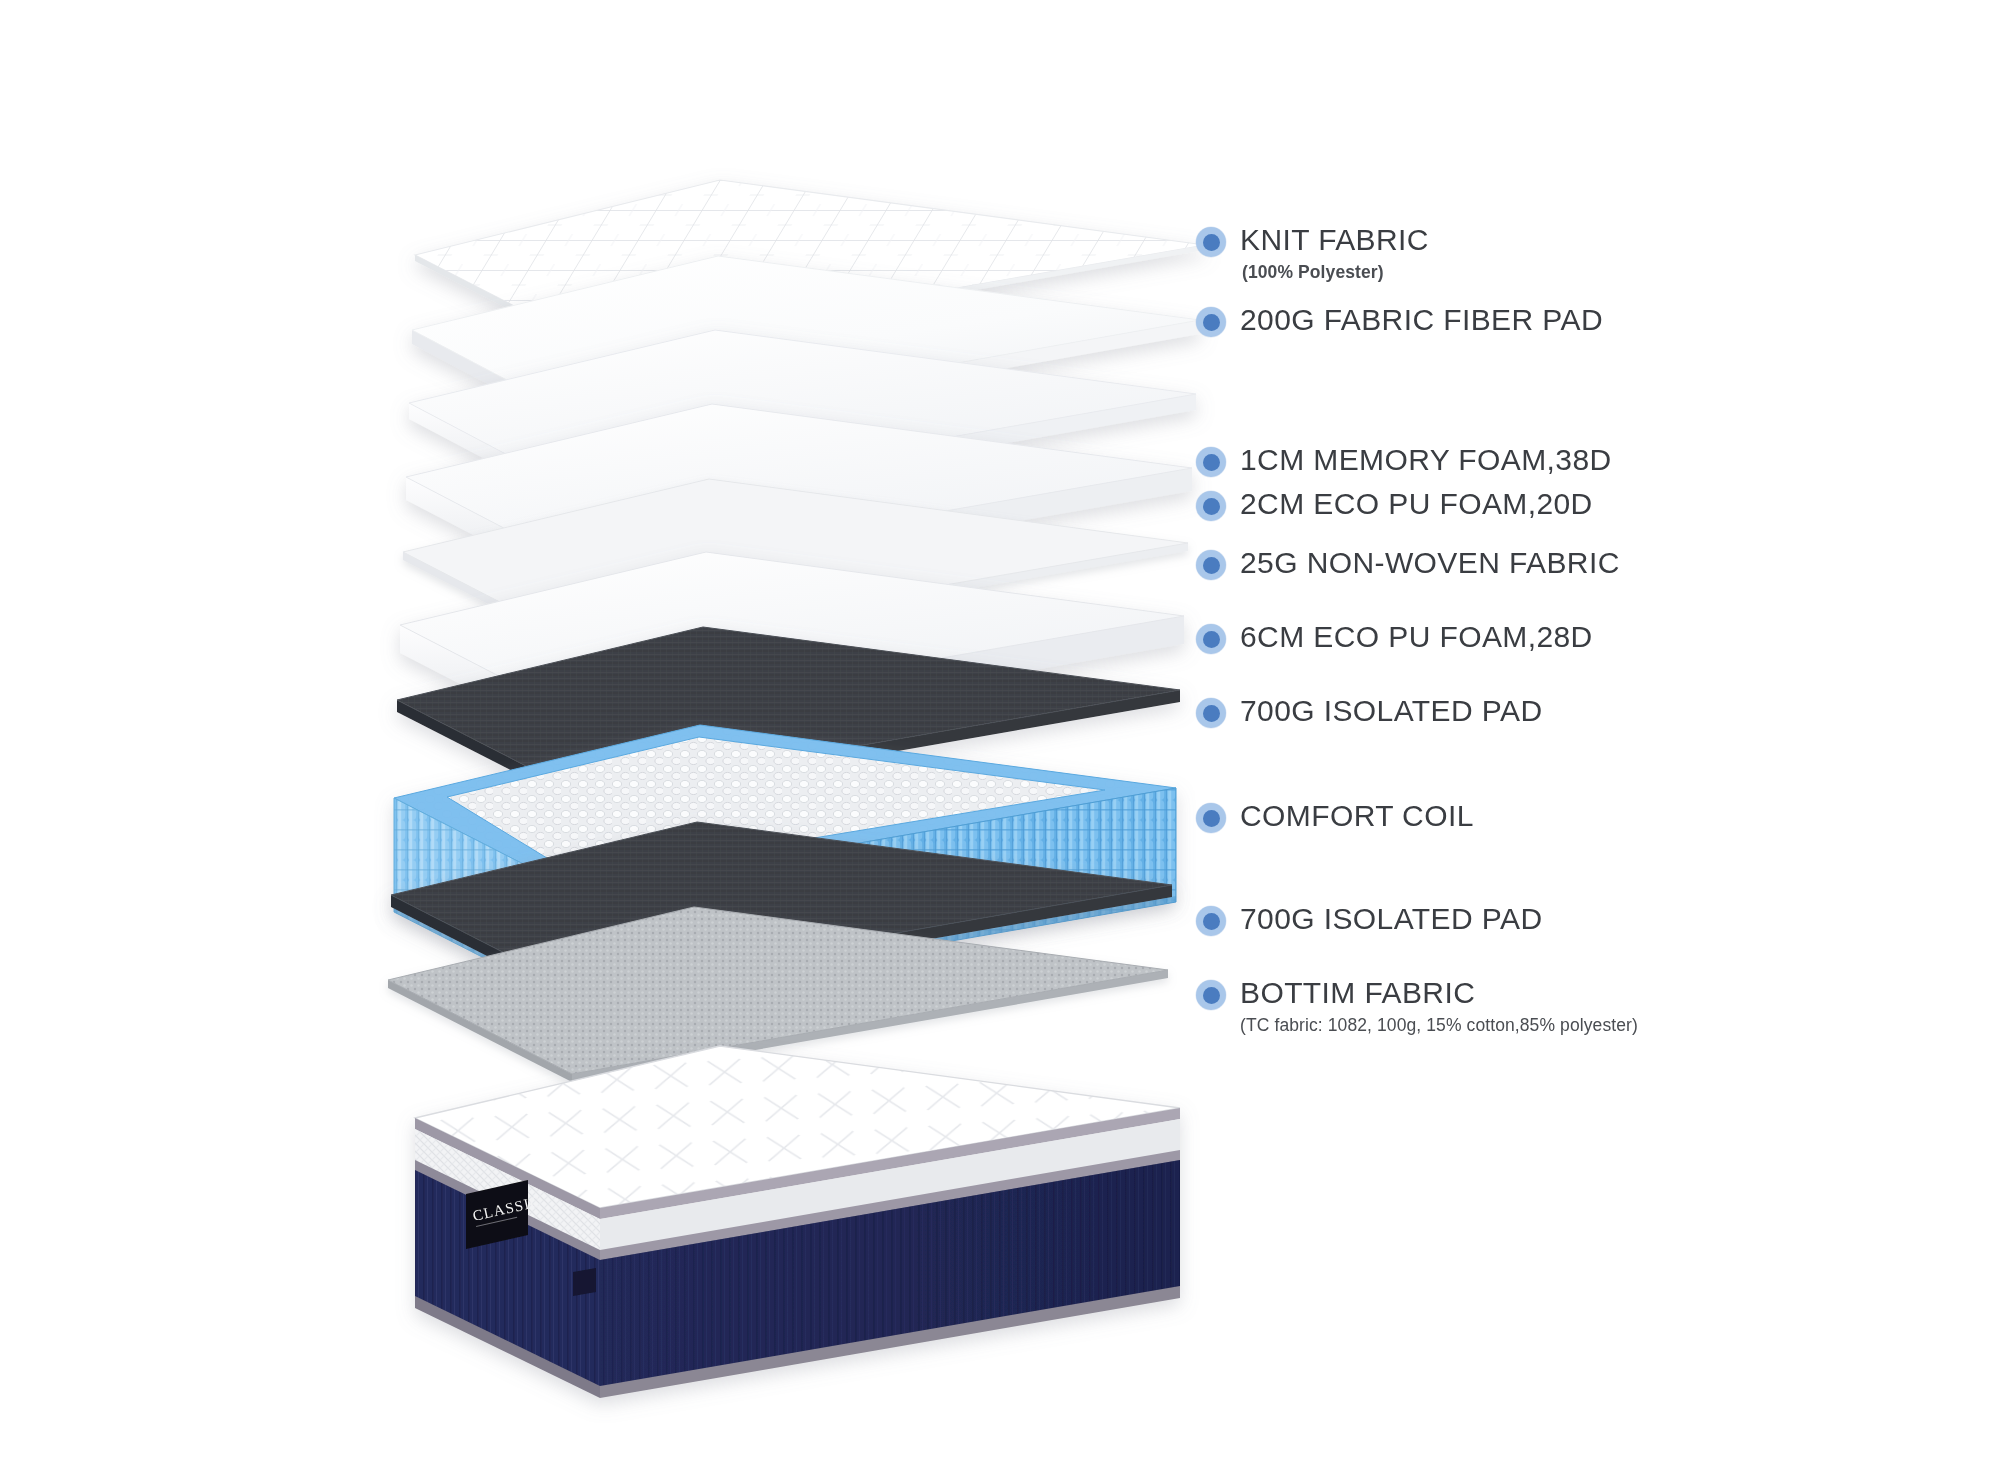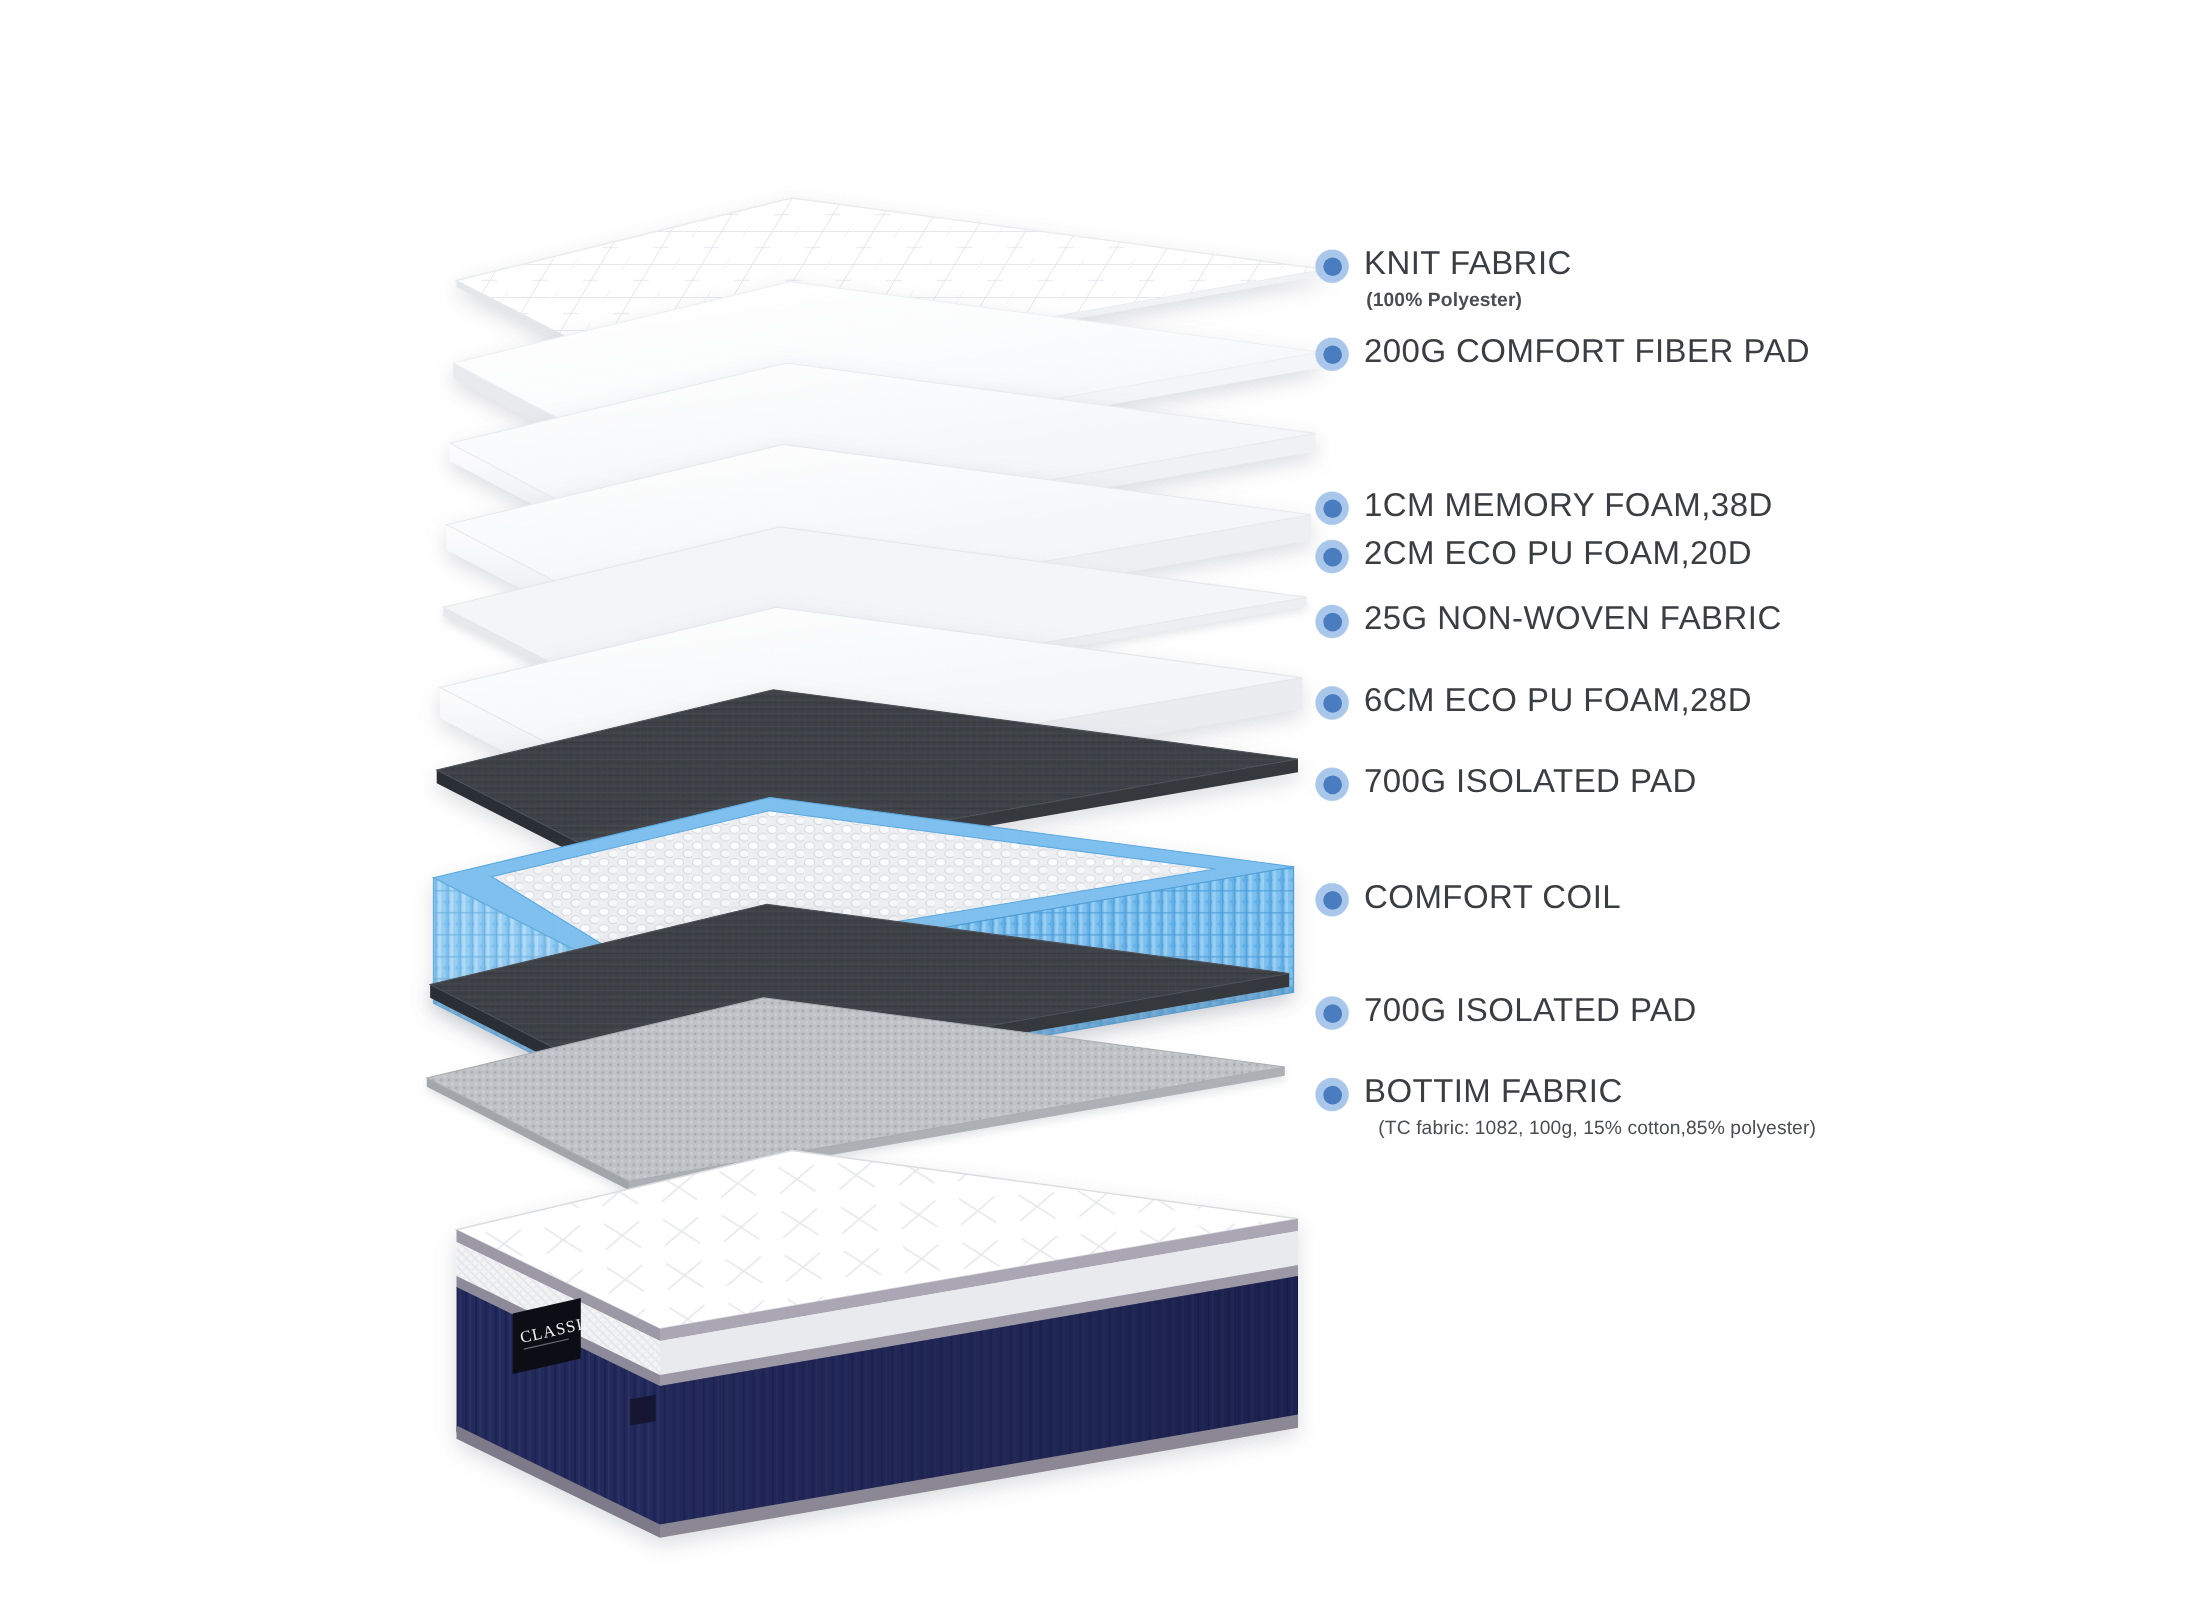--- a/index.html
+++ b/index.html
@@ -77,21 +77,20 @@
     color: #3a3d42;
     font-weight: 400;
     white-space: nowrap;
   }
   .callout-sub {
     margin-top: 9px;
     font-size: 17.5px;
     color: #4a4d52;
     white-space: nowrap;
     letter-spacing: 0.1px;
-    margin-left: 13px;
   }
   .callout-sub.indent {
     margin-left: 2px;
     font-weight: bold;
   }
 </style>
 </head>
 <body>
 
 <div id="diagram">
@@ -307,21 +306,21 @@
       <span class="bullet"></span>
       <span class="callout-text">
         <span class="callout-title">KNIT FABRIC</span>
         <span class="callout-sub indent" style="display:block">(100% Polyester)</span>
       </span>
     </div>
 
     <div class="callout" style="left:1196px; top:305px;">
       <span class="bullet"></span>
       <span class="callout-text">
-        <span class="callout-title">200G COMFORT FIBER PAD</span>
+        <span class="callout-title">200G FABRIC FIBER PAD</span>
       </span>
     </div>
 
     <div class="callout" style="left:1196px; top:417px;margin-top:28px;">
       <span class="bullet"></span>
       <span class="callout-text">
         <span class="callout-title">1CM MEMORY FOAM,38D</span>
       </span>
     </div>
 

